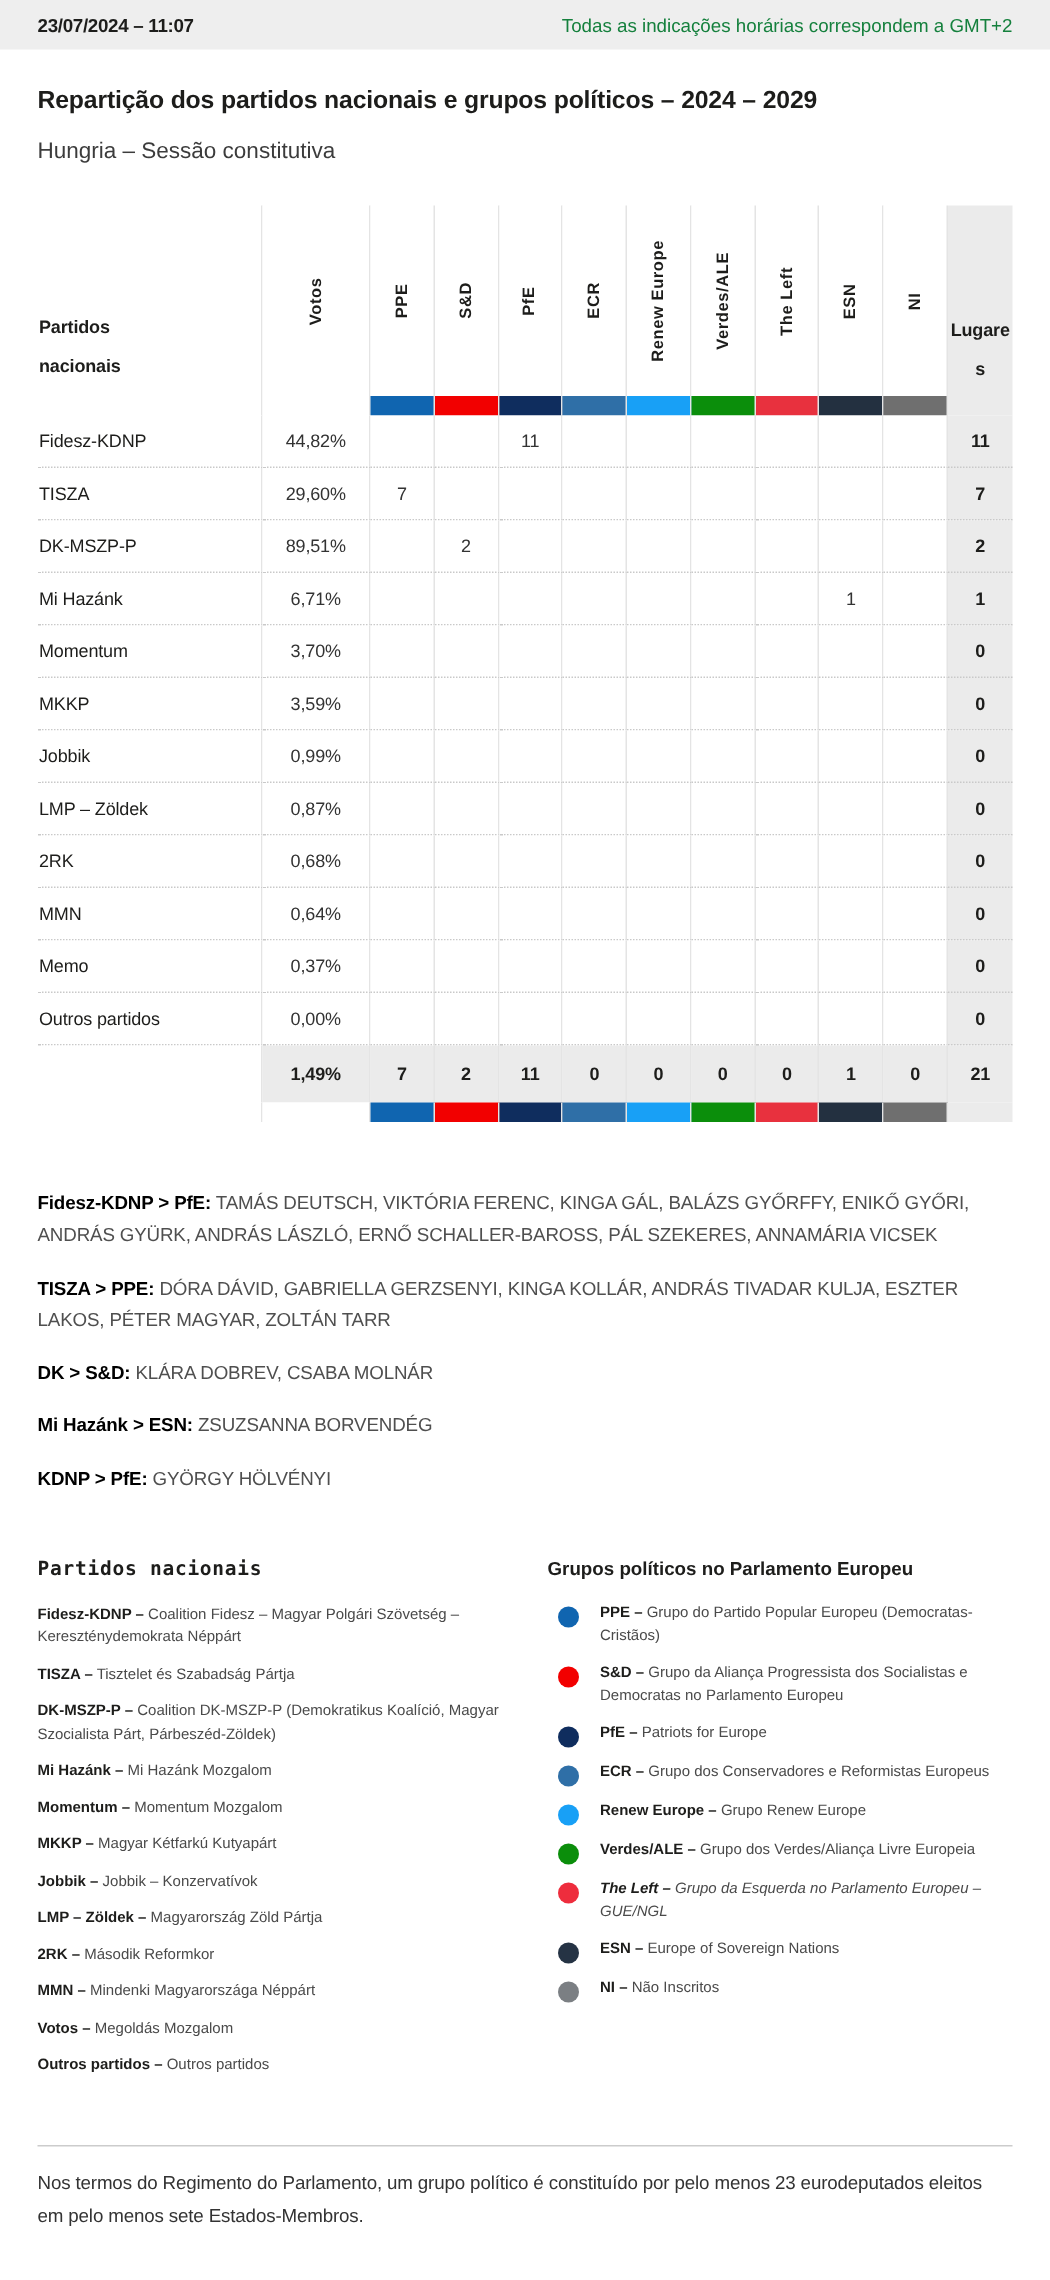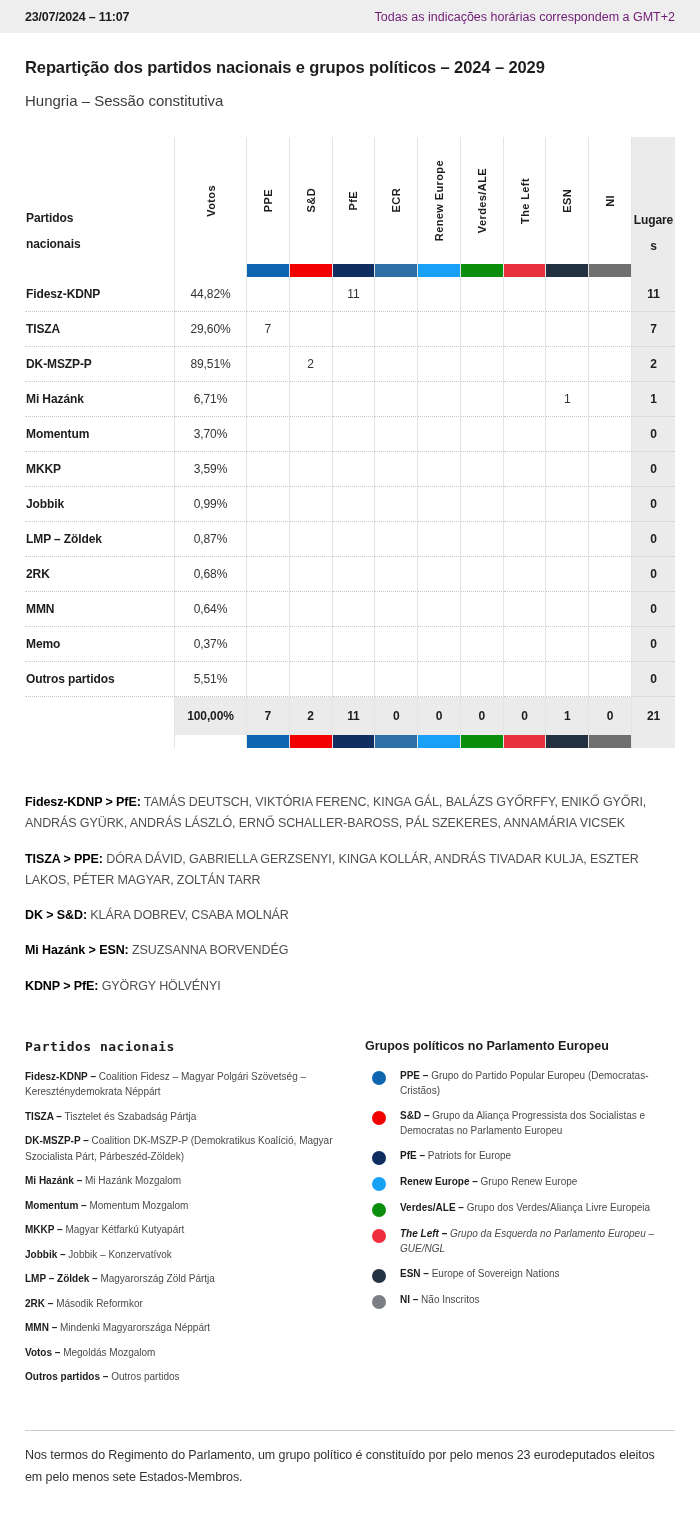--- a/index.html
+++ b/index.html
@@ -9,21 +9,21 @@
     color:#1d1d1b;
     -webkit-font-smoothing: antialiased;
   }
   
   .topbar{
     height:33px; background:#eeeeee;
     display:flex; align-items:center; justify-content:space-between;
     padding:0 25px; font-size:12.5px;
   }
   .topbar .date{ font-weight:700; letter-spacing:-0.2px; }
-  .topbar .tz{ color:#701a75; }
+  .topbar .tz{ color:#15803d; }
 
   
   .main{ padding:0 25px; }
   .title{ margin-top:25px; font-size:16.5px; font-weight:700; letter-spacing:-0.1px; }
   .subtitle{ margin-top:15px; font-size:15px; font-weight:400; color:#3c3c3c; }
 
   
   .grid{
     margin-top:28px; width:650px;
     display:grid;
@@ -41,21 +41,21 @@
   .rot span{
     writing-mode:vertical-rl; transform:rotate(180deg);
     font-weight:700; font-size:11px; letter-spacing:0.4px; white-space:nowrap; color:#1d1d1b;
   }
   .lug-head{ display:flex; align-items:flex-end; justify-content:center; padding-bottom:4px; }
   .lug-head span{ width:44px; text-align:center; font-weight:700; line-height:2.15; word-break:break-all; }
 
   .barcell{ height:13px; }
 
   .dcell{ height:35px; display:flex; align-items:center; border-bottom:1px dotted #c9c9c9; }
-  .party-cell{ font-weight:700; padding-left:1px; }
+  .party-cell{ font-weight:400; padding-left:1px; }
   .votes-cell{ justify-content:center; color:#333; }
   .seat-cell{ justify-content:center; color:#333; }
   .lug-cell{ justify-content:center; font-weight:700; }
 
   .tcell{ height:38px; display:flex; align-items:center; justify-content:center; font-weight:700; border-bottom:none; }
 
   
   .meps{ margin-top:44px; }
   .meps p{ margin-bottom:14px; font-size:12.5px; line-height:1.7; color:#4f4f4f; letter-spacing:-0.1px; }
   .mep-label{ font-weight:700; color:#000000; }
@@ -266,33 +266,33 @@
       <div class="cell dcell seat-cell"></div>
       <div class="cell dcell seat-cell"></div>
       <div class="cell dcell seat-cell"></div>
       <div class="cell dcell seat-cell"></div>
       <div class="cell dcell seat-cell"></div>
       <div class="cell dcell seat-cell"></div>
       <div class="cell dcell seat-cell"></div>
       <div class="cell dcell seat-cell"></div>
       <div class="cell dcell lug-cell gray no-r">0</div>
       <div class="cell dcell party-cell">Outros partidos</div>
-      <div class="cell dcell votes-cell">5,51%</div>
+      <div class="cell dcell votes-cell">0,00%</div>
       <div class="cell dcell seat-cell"></div>
       <div class="cell dcell seat-cell"></div>
       <div class="cell dcell seat-cell"></div>
       <div class="cell dcell seat-cell"></div>
       <div class="cell dcell seat-cell"></div>
       <div class="cell dcell seat-cell"></div>
       <div class="cell dcell seat-cell"></div>
       <div class="cell dcell seat-cell"></div>
       <div class="cell dcell seat-cell"></div>
       <div class="cell dcell lug-cell gray no-r">0</div>
       <div class="cell tcell"></div>
-      <div class="cell tcell gray">100,00%</div>
+      <div class="cell tcell gray">1,49%</div>
       <div class="cell tcell gray">7</div>
       <div class="cell tcell gray">2</div>
       <div class="cell tcell gray">11</div>
       <div class="cell tcell gray">0</div>
       <div class="cell tcell gray">0</div>
       <div class="cell tcell gray">0</div>
       <div class="cell tcell gray">0</div>
       <div class="cell tcell gray">1</div>
       <div class="cell tcell gray">0</div>
       <div class="cell tcell gray no-r">21</div>
@@ -345,20 +345,24 @@
           </div>
           <div class="group-item">
             <span class="dot" style="background: rgb(242, 0, 0);"></span>
             <div class="leg-item" style="margin-bottom: 0px;"><b>S&amp;D –</b> Grupo da Aliança Progressista dos Socialistas e Democratas no Parlamento Europeu</div>
           </div>
           <div class="group-item">
             <span class="dot" style="background: rgb(15, 45, 94);"></span>
             <div class="leg-item" style="margin-bottom: 0px;"><b>PfE –</b> Patriots for Europe</div>
           </div>
           <div class="group-item">
+            <span class="dot" style="background: rgb(47, 111, 167);"></span>
+            <div class="leg-item" style="margin-bottom: 0px;"><b>ECR –</b> Grupo dos Conservadores e Reformistas Europeus</div>
+          </div>
+          <div class="group-item">
             <span class="dot" style="background: rgb(24, 160, 246);"></span>
             <div class="leg-item" style="margin-bottom: 0px;"><b>Renew Europe –</b> Grupo Renew Europe</div>
           </div>
           <div class="group-item">
             <span class="dot" style="background: rgb(11, 142, 11);"></span>
             <div class="leg-item" style="margin-bottom: 0px;"><b>Verdes/ALE –</b> Grupo dos Verdes/Aliança Livre Europeia</div>
           </div>
           <div class="group-item">
             <span class="dot" style="background: rgb(238, 45, 61);"></span>
             <div class="leg-item" style="margin-bottom: 0px; font-style: italic;"><b>The Left –</b> Grupo da Esquerda no Parlamento Europeu – GUE/NGL</div>

